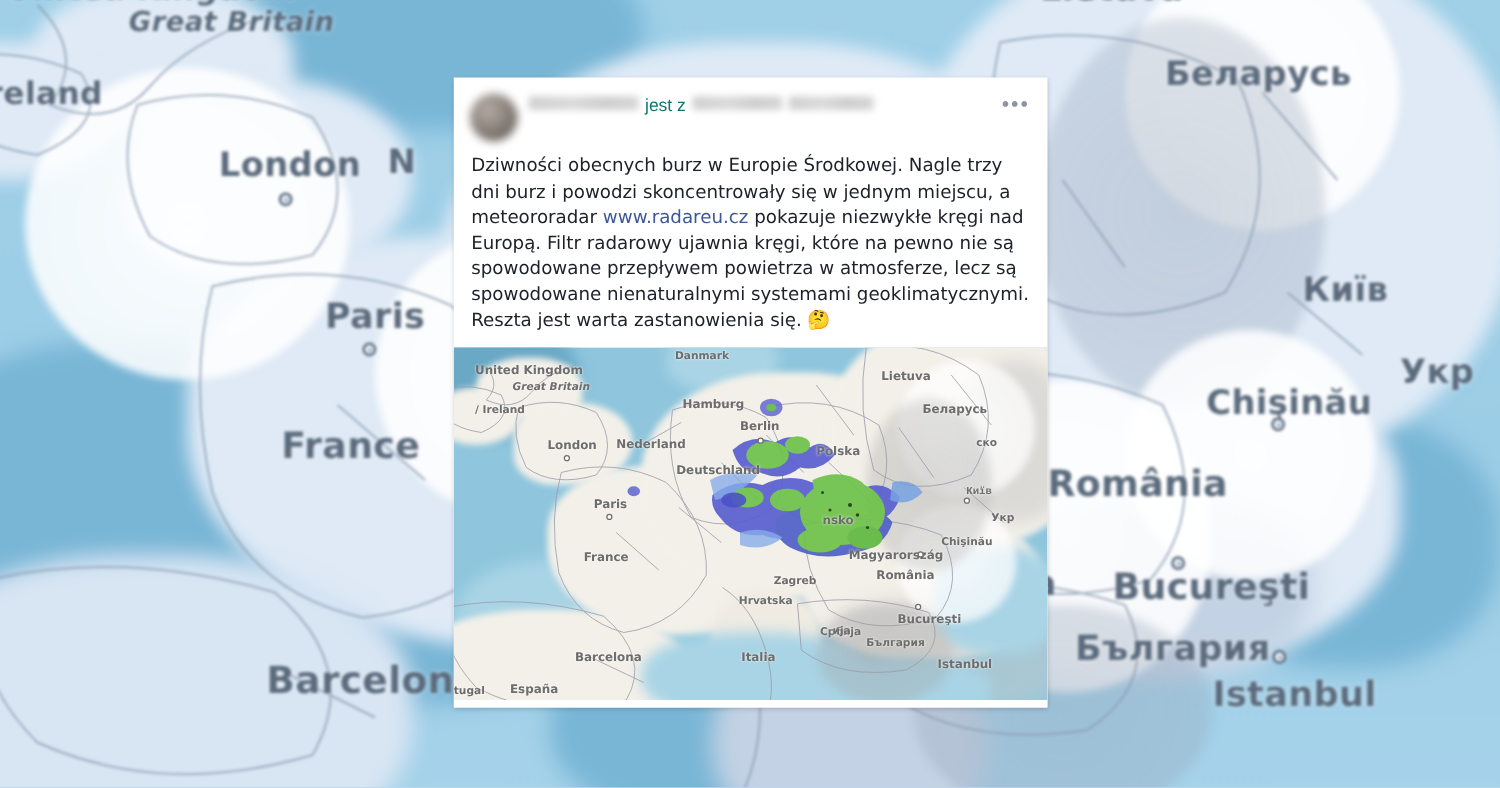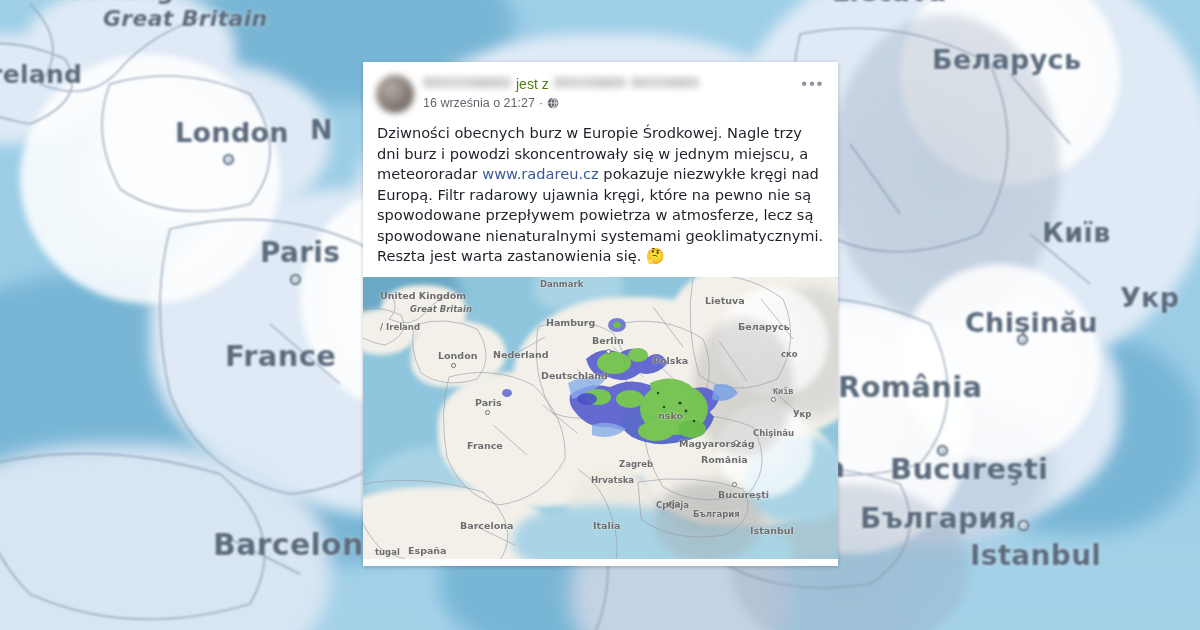--- a/index.html
+++ b/index.html
@@ -89,21 +89,21 @@
     display: inline-block;
     height: 11px;
     border-radius: 2px;
     background: linear-gradient(90deg,#cfcfcf,#dadada 40%,#cdcdcd 70%,#d6d6d6);
     filter: blur(3.1px);
     position: relative; top: -1px;
   }
   .rd-name { width: 88px; }
   .rd-place1 { width: 72px; }
   .rd-place2 { width: 68px; }
-  .jest-z { color: #4d7c0f; font-weight: 400; font-size: 14px; }
+  .jest-z { color: #0f766e; font-weight: 400; font-size: 14px; }
   .meta-line { display: flex; align-items: center; gap: 4px; margin-top: 3px; color: #616770; font-size: 12.5px; }
   .globe-icon { display:inline-block; width:12px; height:12px; }
   .dots-btn {
     position: absolute; right: 14px; top: 18px;
     color: #90949c; font-size: 17px; letter-spacing: 1.6px; line-height: 8px;
     cursor: pointer; user-select: none;
   }
 
   .fb-body {
     padding: 10px 14px 10px 14px;
@@ -233,30 +233,20 @@
   <div class="fb-card">
 
     <div class="fb-header">
       <div class="avatar"></div>
       <div class="hdr-text">
         <div class="name-line">
           <span class="redacted rd-name"></span>
           <span class="jest-z">jest z</span>
           <span class="redacted rd-place1"></span>
           <span class="redacted rd-place2"></span>
-        </div>
-        <div class="meta-line">
-          <span>16 września o 21:27</span>
-          <span>·</span>
-          <span class="globe-icon">
-            <svg width="12" height="12" viewBox="0 0 16 16">
-              <circle cx="8" cy="8" r="7" fill="#616770"></circle>
-              <path d="M8 1.3 A7 7 0 0 1 8 14.7 M1.3 8 h13.4 M8 1.3 C5 4 5 12 8 14.7 C11 12 11 4 8 1.3" fill="none" stroke="#fff" stroke-width="1"></path>
-            </svg>
-          </span>
         </div>
       </div>
       <div class="dots-btn">•••</div>
     </div>
 
     <div class="fb-body">
       <span>Dziwności obecnych burz w Europie Środkowej. Nagle trzy dni burz i powodzi skoncentrowały się w jednym miejscu, a meteororadar </span><a href="#">www.radareu.cz</a><span> pokazuje niezwykłe kręgi nad Europą. Filtr radarowy ujawnia kręgi, które na pewno nie są spowodowane przepływem powietrza w atmosferze, lecz są spowodowane nienaturalnymi systemami geoklimatycznymi. Reszta jest warta zastanowienia się. </span><span class="emoji-think">🤔</span>
     </div>
 
     <div class="fb-media">
@@ -379,21 +369,21 @@
       <div class="mm-label" style="left:293px; top:199px;margin-top:24px;">Србија</div>
       <div class="mm-label" style="left:390px; top:151px;">Chişinău</div>
       <div class="mm-label big" style="left:338px; top:177px;">România</div>
       <div class="mm-label big" style="left:355px; top:212px;">Bucureşti</div>
       <div class="mm-label" style="left:330px; top:232px;">България</div>
       <div class="mm-label" style="left:303px; top:222px;">ија</div>
       <div class="mm-label big" style="left:387px; top:248px;">Istanbul</div>
       <div class="mm-label big" style="left:230px; top:243px;">Italia</div>
       <div class="mm-label big" style="left:97px; top:243px;">Barcelona</div>
       <div class="mm-label big" style="left:45px; top:268px;">España</div>
-      <div class="mm-label" style="left:0px; top:270px;padding-left:12px;">tugal</div>
+      <div class="mm-label" style="left:0px; top:270px;">tugal</div>
 
       <div class="mm-dot" style="left:88px; top:86px;"></div>
       <div class="mm-dot" style="left:122px; top:133px;"></div>
       <div class="mm-dot" style="left:243px; top:72px;"></div>
       <div class="mm-dot" style="left:408px; top:120px;"></div>
       <div class="mm-dot" style="left:371px; top:163px;"></div>
       <div class="mm-dot" style="left:369px; top:205px;"></div>
     </div>
 
     <div class="fb-footer">

